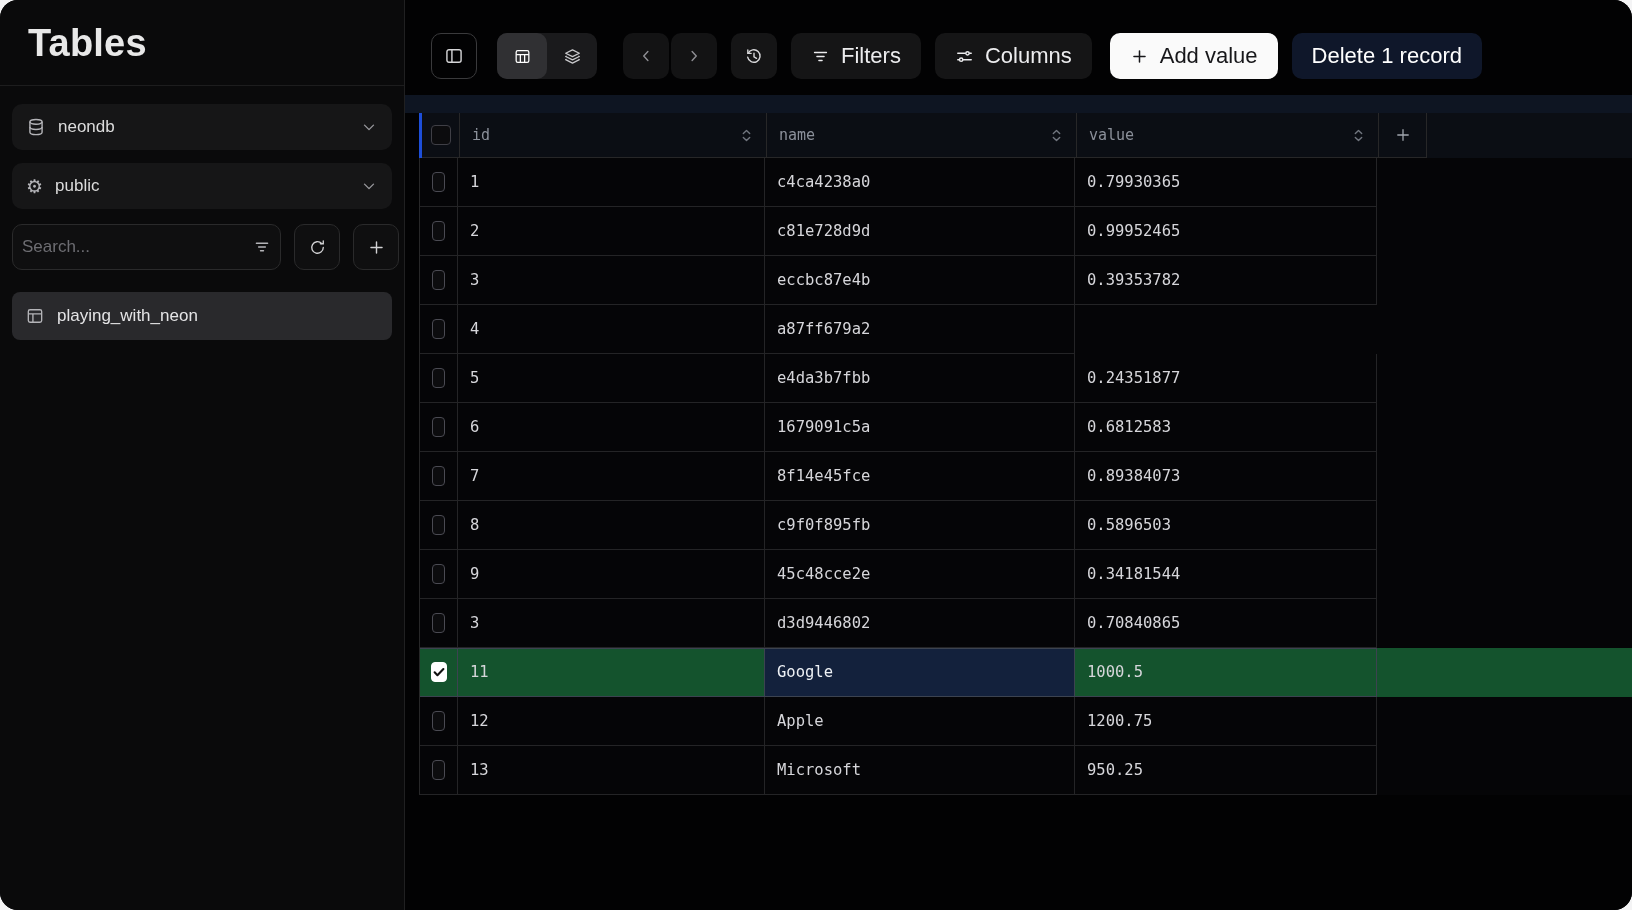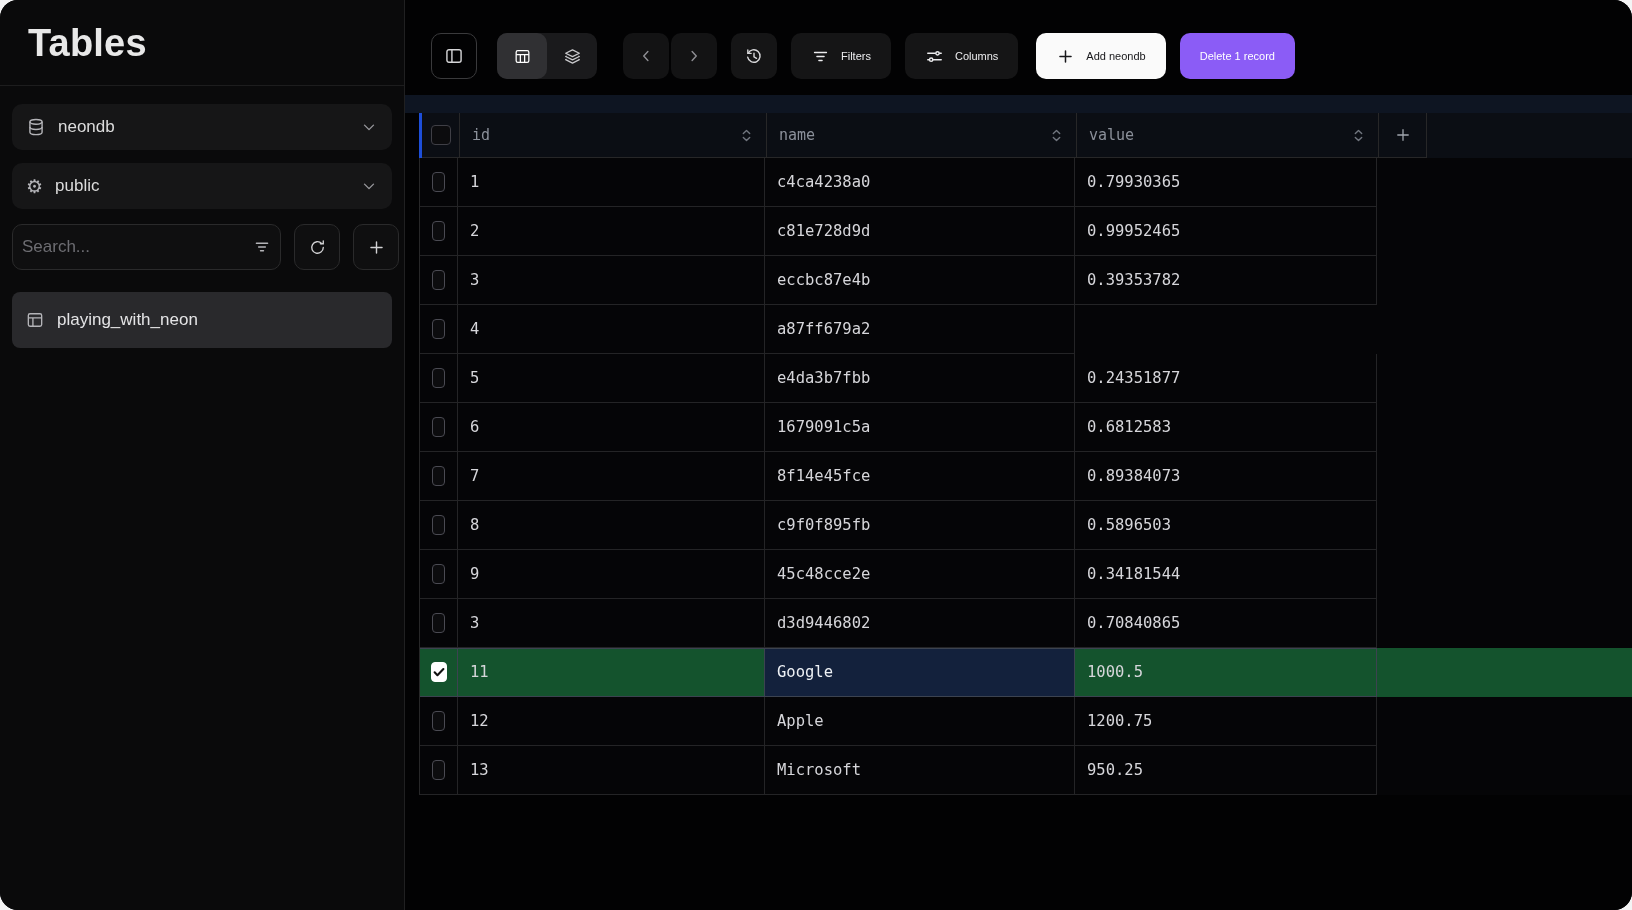--- a/index.html
+++ b/index.html
@@ -44,21 +44,21 @@
     flex:1; min-width:0; background:transparent; border:0; outline:none;
     color:#d6d6d6; font-size:17px; font-family:inherit;
   }
   .search-box input::placeholder { color:#6d6d72; }
   .sq-btn {
     width:46px; height:46px; flex-shrink:0;
     border:1px solid #2a2a2b; background:#0f0f10; border-radius:10px;
     display:flex; align-items:center; justify-content:center; color:#d2d2d4; cursor:pointer;
   }
   .table-item {
-    margin-top:22px; height:56px; background:#29292c; border-radius:8px;
+    margin-top:22px; height:48px; background:#29292c; border-radius:8px;
     display:flex; align-items:center; gap:12px; padding:0 13px;
     color:#e4e4e6; font-size:17px; cursor:pointer;
   }
 
   
   .main { flex:1; min-width:0; display:flex; flex-direction:column; background:#020203; }
   .toolbar { display:flex; align-items:center; gap:14px; padding:33px 24px 16px 26px; }
   .tb-sq {
     width:46px; height:46px; border-radius:10px; flex-shrink:0;
     display:flex; align-items:center; justify-content:center;
@@ -70,21 +70,21 @@
     width:50px; height:46px; border-radius:10px;
     display:flex; align-items:center; justify-content:center;
     color:#c9c9cc; cursor:pointer;
   }
   .segment .seg.active { background:#303033; color:#ffffff; }
   .nav-pair { display:flex; gap:2px; margin-left:12px; }
   .nav-pair .tb-sq { background:#131314; color:#8e8e93; }
   .tb-btn {
     height:46px; border-radius:10px; background:#151516; color:#ececee;
     display:flex; align-items:center; gap:11px; padding:0 20px;
-    font-size:11px; cursor:pointer; flex-shrink:0; border:none; font-family:inherit;
+    font-size:22px; cursor:pointer; flex-shrink:0; border:none; font-family:inherit;
   }
   .tb-btn.add { color:#17171a; font-weight:500; margin-left:4px; }
   .tb-btn.delete { color:#ffffff; }
 
   .band { height:18px; width:100%; }
 
   
   .grid-wrap { margin-left:14px; font-family:"DejaVu Sans Mono", monospace; }
   .grid-header {
     display:grid; grid-template-columns:38px 307px 310px 302px 48px;
@@ -282,24 +282,24 @@
         </span>
         <span>Columns</span>
       </button>
 
       <button class="tb-btn add" id="add-record-btn" style="background: rgb(250, 250, 250);">
         <span>
           <svg viewBox="0 0 24 24" width="19" height="19" fill="none" stroke="currentColor" stroke-width="1.9" stroke-linecap="round">
               <path d="M12 5v14M5 12h14"></path>
             </svg>
         </span>
-        <span>Add neondb</span>
+        <span>Add value</span>
       </button>
 
-      <button class="tb-btn delete" id="delete-record-btn" style="background: #8b5cf6;">
+      <button class="tb-btn delete" id="delete-record-btn" style="background: #0f172a;">
         <span>Delete 1 record</span>
       </button>
     </div>
 
     <div class="band" id="band" style="background: rgb(14, 21, 34);"></div>
 
     <div class="grid-wrap">
       <div class="grid-header">
           <div class="hcell ccell">
             <span class="checkbox"></span>

